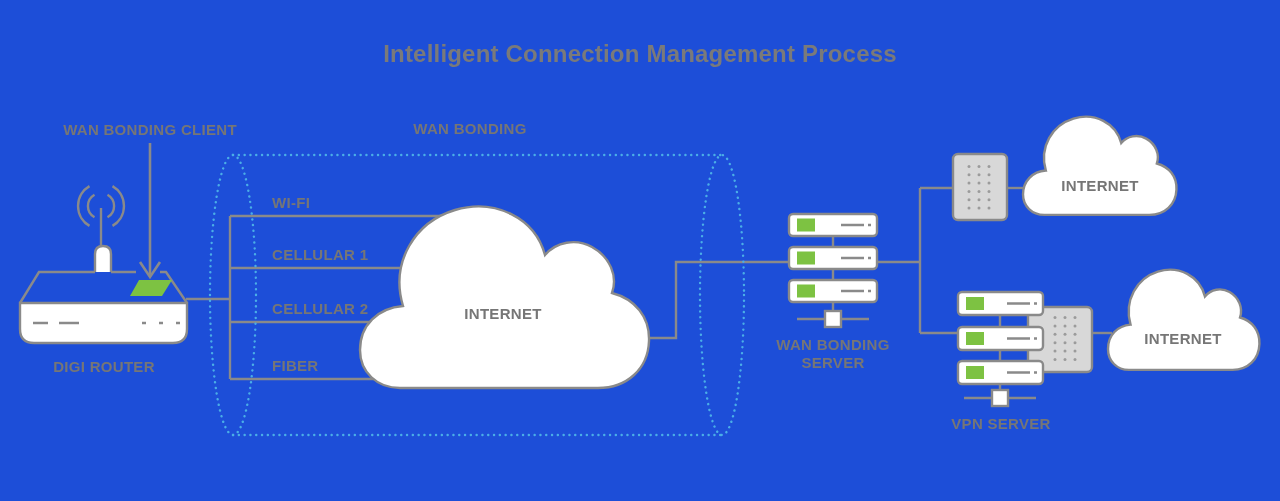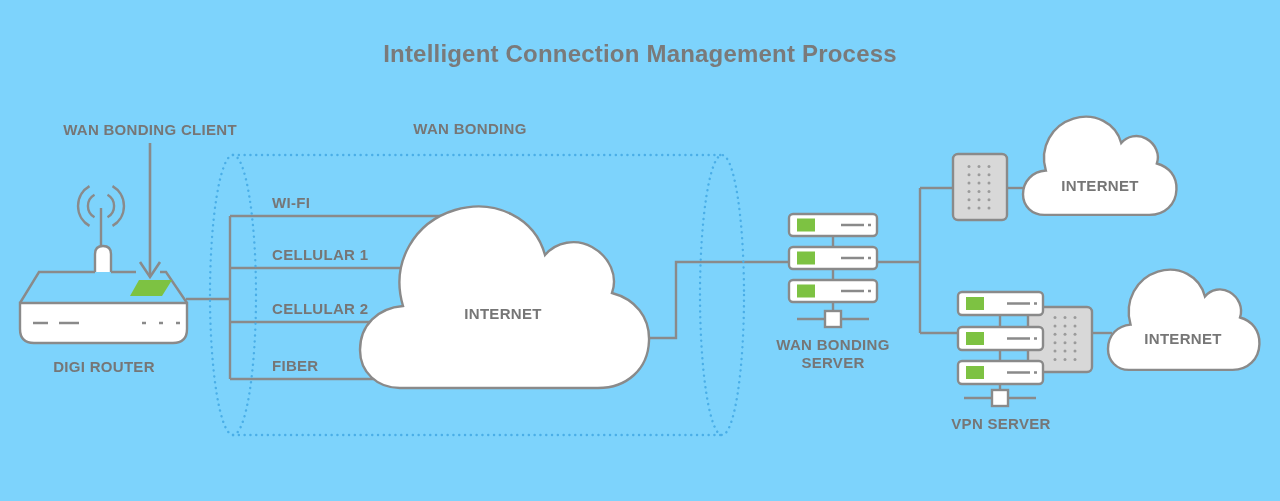--- a/index.html
+++ b/index.html
@@ -1,16 +1,16 @@
 <!DOCTYPE html>
 <html><head>
 <meta charset="utf-8">
 <style>
   html,body{margin:0;padding:0;background:#ffffff;}
-  .stage{position:relative;width:1280px;height:501px;background:#7dd3fc;overflow:hidden;
+  .stage{position:relative;width:1280px;height:501px;background:#1d4ed8;overflow:hidden;
          font-family:"Liberation Sans","DejaVu Sans",sans-serif;}
   svg text{font-family:"Liberation Sans","DejaVu Sans",sans-serif;font-weight:700;
            fill:#767676;letter-spacing:.3px;}
   .t-title{font-size:24px;fill:#7a7a7a;letter-spacing:.2px;}
   .t-label{font-size:15px;}
   .mid{text-anchor:middle;}
   .ln{stroke:#8a8a8a;stroke-width:2.4;fill:none;}
   .lnw{stroke:#8a8a8a;stroke-width:2.4;fill:#ffffff;}
   .thick{stroke-width:2.6;}
   .dots{stroke:#4aaee7;stroke-width:2.4;fill:none;stroke-dasharray:0.1 5.7;stroke-linecap:round;}

